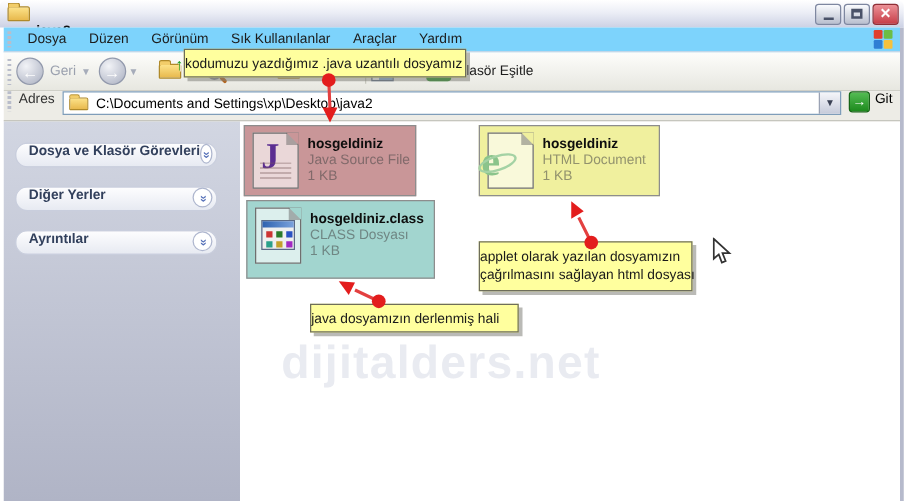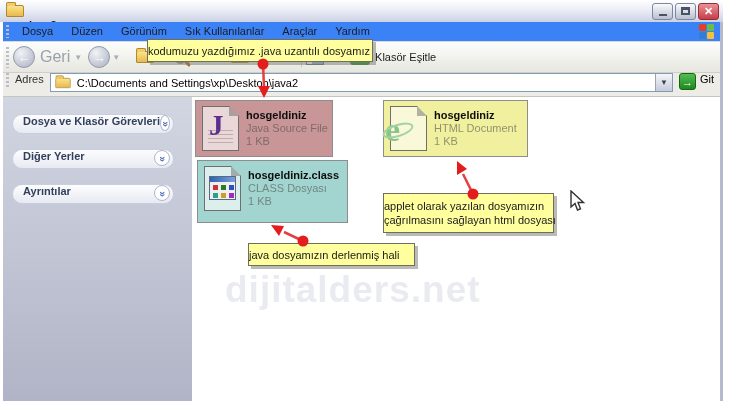--- a/index.html
+++ b/index.html
@@ -15,36 +15,36 @@
   .win-buttons { margin-left:auto; display:flex; gap:2px; }
   .win-btn { width:21px; height:17px; border:1px solid #7e87a0; border-radius:3px;
     background:linear-gradient(180deg,#fafbfe,#b9bfce); color:#4a5268; font-size:10px;
     display:flex; align-items:center; justify-content:center; line-height:1; }
   .win-btn.min span { display:block; width:8px; height:2px; background:#4a5268; margin-top:8px; }
   .win-btn.max span { display:block; width:9px; height:8px; border:2px solid #4a5268; border-top-width:3px; }
   .win-btn.close { background:linear-gradient(180deg,#ec9096,#c73e48); border-color:#8f2e36;
     color:#fff; font-weight:bold; font-size:11px; }
 
   .menubar { position:absolute; left:3px; top:22px; width:717px; height:20px;
-    background:#3b82f6; border-bottom:1px solid #d9d9e2; display:flex; align-items:center; z-index:5; }
+    background:#7dd3fc; border-bottom:1px solid #d9d9e2; display:flex; align-items:center; z-index:5; }
   .menu-item { font-size:11px; color:#1c1c1c; padding:0 9px; line-height:19px; }
   .winlogo { margin-left:auto; margin-right:6px; width:15px; height:15px; display:grid;
     grid-template-columns:7px 7px; grid-template-rows:7px 7px; gap:1px; }
   .winlogo i { display:block; border-radius:1px; }
 
   .toolbar { position:absolute; left:3px; top:42px; width:717px; height:31px;
     background:linear-gradient(180deg,#fdfdfb,#e7e7e0); border-bottom:1px solid #cfcfc7;
     display:flex; align-items:center; z-index:5; }
   .grip { width:3px; height:70%; margin:0 4px 0 3px;
     background:repeating-linear-gradient(180deg,#b9bdcb 0 2px,transparent 2px 4px); }
   .nav-circle { width:22px; height:22px; border-radius:50%; border:1px solid #9299ac;
     background:radial-gradient(circle at 35% 30%, #f2f3f7, #a9afc0);
     color:#fdfdfd; font-size:13px; font-weight:bold; display:flex; align-items:center;
     justify-content:center; line-height:1; }
-  .tb-label { font-size:16px; color:#9aa0ae; margin:0 2px 0 5px; }
+  .tb-label { font-size:11px; color:#9aa0ae; margin:0 2px 0 5px; }
   .caret { font-size:8px; color:#a6acba; margin:0 6px 0 2px; }
   .folder-ic { position:relative; width:18px; height:12px; border-radius:2px 2px 1px 1px;
     background:linear-gradient(180deg,#fce289,#e8b94d); border:1px solid #b08a2a; }
   .folder-ic::before { content:''; position:absolute; left:-1px; top:-4px; width:8px; height:3px;
     background:#f2cd6a; border:1px solid #b08a2a; border-bottom:none; border-radius:2px 2px 0 0; }
   .up-arrow { position:absolute; right:-3px; top:-8px; color:#1f9e1f; font-weight:bold;
     font-size:13px; text-shadow:1px 1px 0 #fff; }
   .tool-gap { width:10px; }
   .magnifier { position:relative; width:13px; height:13px; border:2px solid #8a8a96;
     border-radius:50%; background:rgba(255,255,255,.6); }

